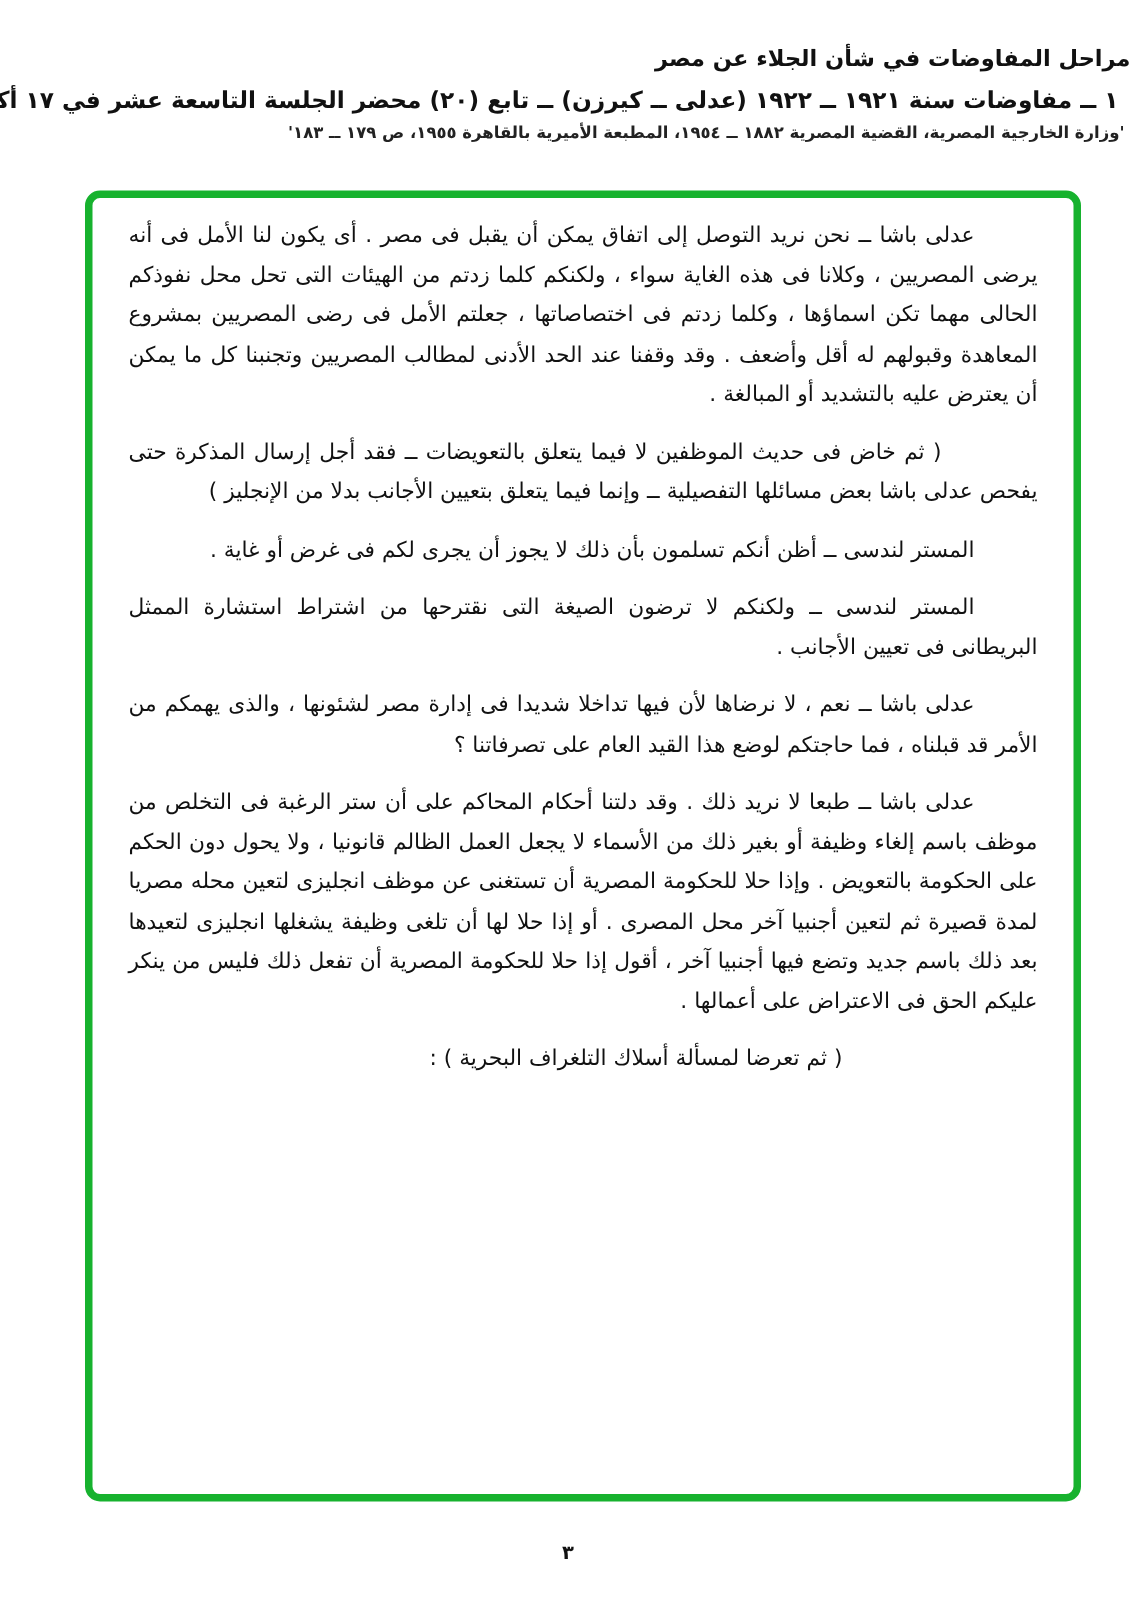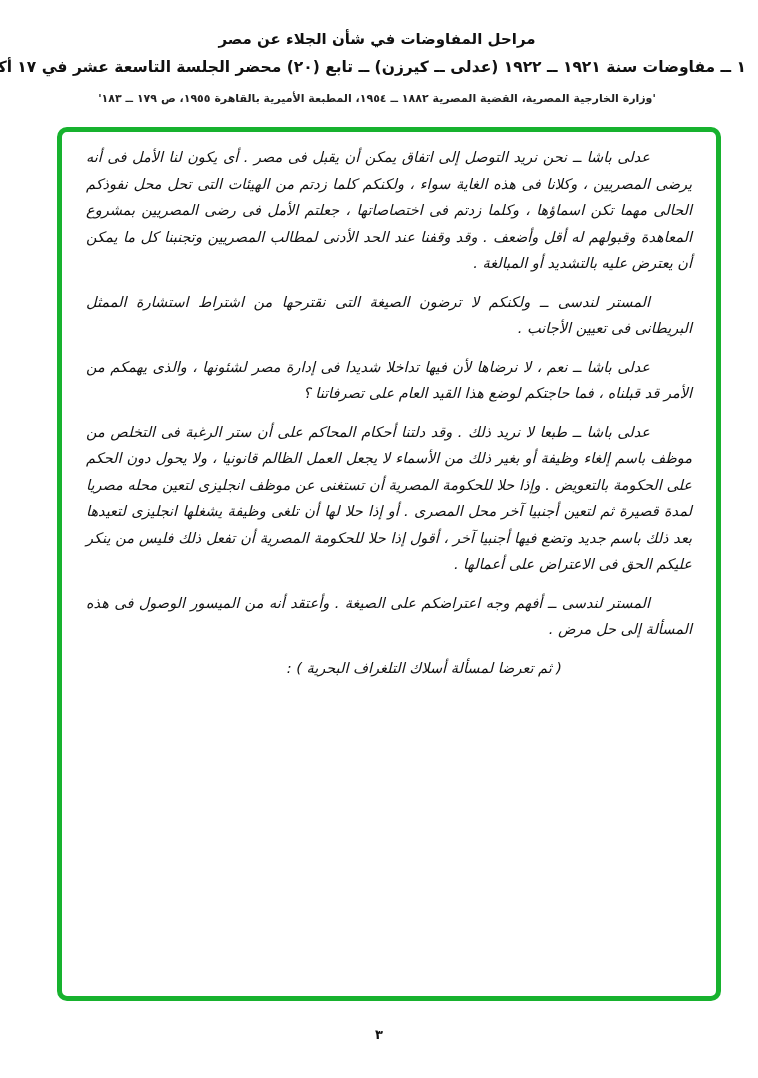--- a/index.html
+++ b/index.html
@@ -14,39 +14,38 @@
     font-family: "DejaVu Sans", sans-serif;
     color: #111111;
     overflow: hidden;
   }
   
   .header {
     position: absolute;
     top: 30px;
     left: 0;
     width: 754px;
-    text-align: center;
     direction: rtl;
   }
   .doc-title {
     font-size: 15px;
     font-weight: bold;
     margin: 0 0 10px 0;
     letter-spacing: 0.2px;
   }
   .doc-subtitle {
     font-size: 15.5px;
     font-weight: bold;
     margin: 0 8px 6px 8px;
     white-space: nowrap;
   }
   .doc-source {
     font-size: 11px;
     font-weight: bold;
-    margin: 16px;
+    margin: 4px;
     color: #222222;
   }
   
   .highlight-box {
     position: absolute;
     left: 57px;
     top: 127px;
     width: 664px;
     height: 874px;
     box-sizing: border-box;
@@ -88,26 +87,27 @@
 </style>
 </head>
 <body>
 
 <div class="header">
   <p class="doc-title">مراحل المفاوضات في شأن الجلاء عن مصر</p>
   <p class="doc-subtitle">١ ــ مفاوضات سنة ١٩٢١ ــ ١٩٢٢ (عدلى ــ كيرزن) ــ تابع (٢٠) محضر الجلسة التاسعة عشر  في ١٧ أكتوبر</p>
   <p class="doc-source">'وزارة الخارجية المصرية، القضية المصرية ١٨٨٢ ــ ١٩٥٤، المطبعة الأميرية بالقاهرة ١٩٥٥، ص ١٧٩ ــ ١٨٣'</p>
 </div>
 
-<div class="highlight-box" style="border-color: rgb(23, 178, 46); font-style: italic;">
+<div class="highlight-box" style="border-color: rgb(23, 178, 46);">
   <div class="body-text">
     <p>عدلى باشا ــ نحن نريد التوصل إلى اتفاق يمكن أن يقبل فى مصر . أى يكون لنا الأمل فى أنه يرضى المصريين ، وكلانا فى هذه الغاية سواء ، ولكنكم كلما زدتم من الهيئات التى تحل محل نفوذكم الحالى مهما تكن اسماؤها ، وكلما زدتم فى اختصاصاتها ، جعلتم الأمل فى رضى المصريين بمشروع المعاهدة وقبولهم له أقل وأضعف . وقد وقفنا عند الحد الأدنى لمطالب المصريين وتجنبنا كل ما يمكن أن يعترض عليه بالتشديد أو المبالغة .</p>
+    <p class="parenthetical">( ثم خاض فى حديث الموظفين لا فيما يتعلق بالتعويضات ــ فقد أجل إرسال المذكرة حتى يفحص عدلى باشا بعض مسائلها التفصيلية ــ وإنما فيما يتعلق بتعيين الأجانب بدلا من الإنجليز )</p>
+    <p>المستر لندسى ــ أظن أنكم تسلمون بأن ذلك لا يجوز أن يجرى لكم فى غرض أو غاية .</p>
     <p>المستر لندسى ــ ولكنكم لا ترضون الصيغة التى نقترحها من اشتراط استشارة الممثل البريطانى فى تعيين الأجانب .</p>
     <p>عدلى باشا ــ نعم ، لا نرضاها لأن فيها تداخلا شديدا فى إدارة مصر لشئونها ، والذى يهمكم من الأمر قد قبلناه ، فما حاجتكم لوضع هذا القيد العام على تصرفاتنا ؟</p>
     <p>عدلى باشا ــ طبعا لا نريد ذلك . وقد دلتنا أحكام المحاكم على أن ستر الرغبة فى التخلص من موظف باسم إلغاء وظيفة أو بغير ذلك من الأسماء لا يجعل العمل الظالم قانونيا ، ولا يحول دون الحكم على الحكومة بالتعويض . وإذا حلا للحكومة المصرية أن تستغنى عن موظف انجليزى لتعين محله مصريا لمدة قصيرة ثم لتعين أجنبيا آخر محل المصرى . أو إذا حلا لها أن تلغى وظيفة يشغلها انجليزى لتعيدها بعد ذلك باسم جديد وتضع فيها أجنبيا آخر ، أقول إذا حلا للحكومة المصرية أن تفعل ذلك فليس من ينكر عليكم الحق فى الاعتراض على أعمالها .</p>
-    <p>المستر لندسى ــ أفهم وجه اعتراضكم على الصيغة . وأعتقد أنه من الميسور الوصول فى هذه المسألة إلى حل مرض .</p>
     <p class="note-line">( ثم تعرضا لمسألة أسلاك التلغراف البحرية ) :</p>
   </div>
 </div>
 
 <div class="footer">
   <span class="page-number">٣</span>
 </div>
 
 </body></html>

